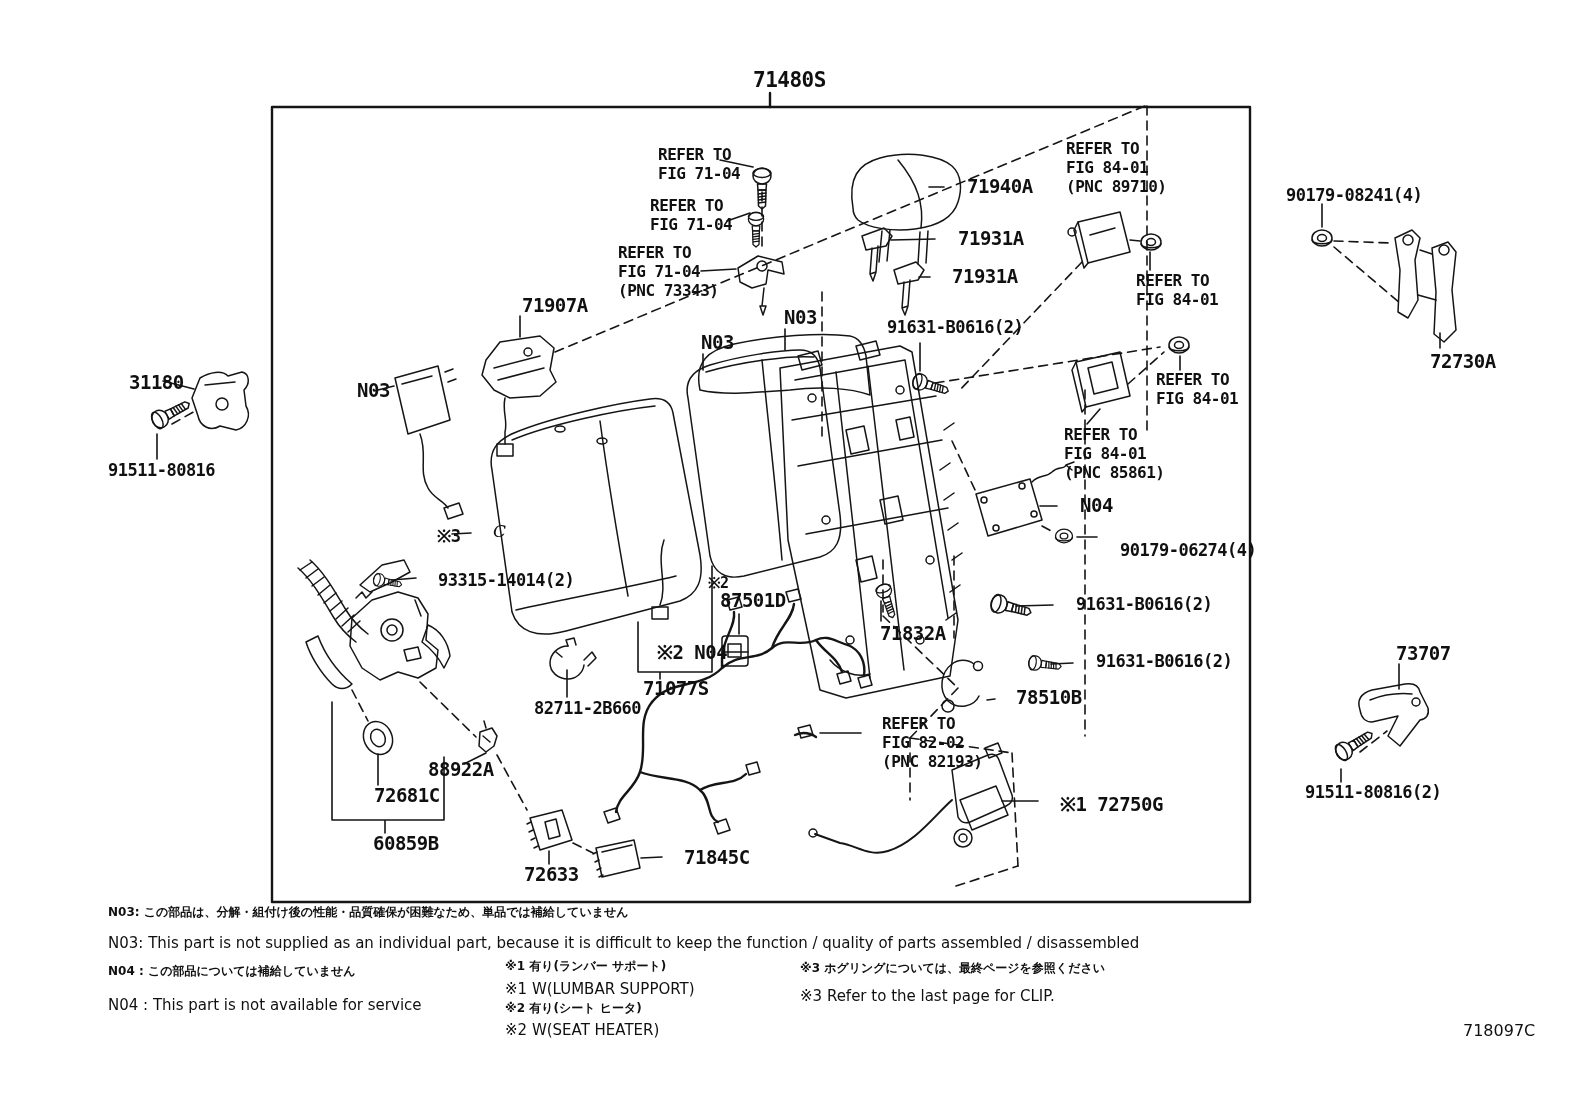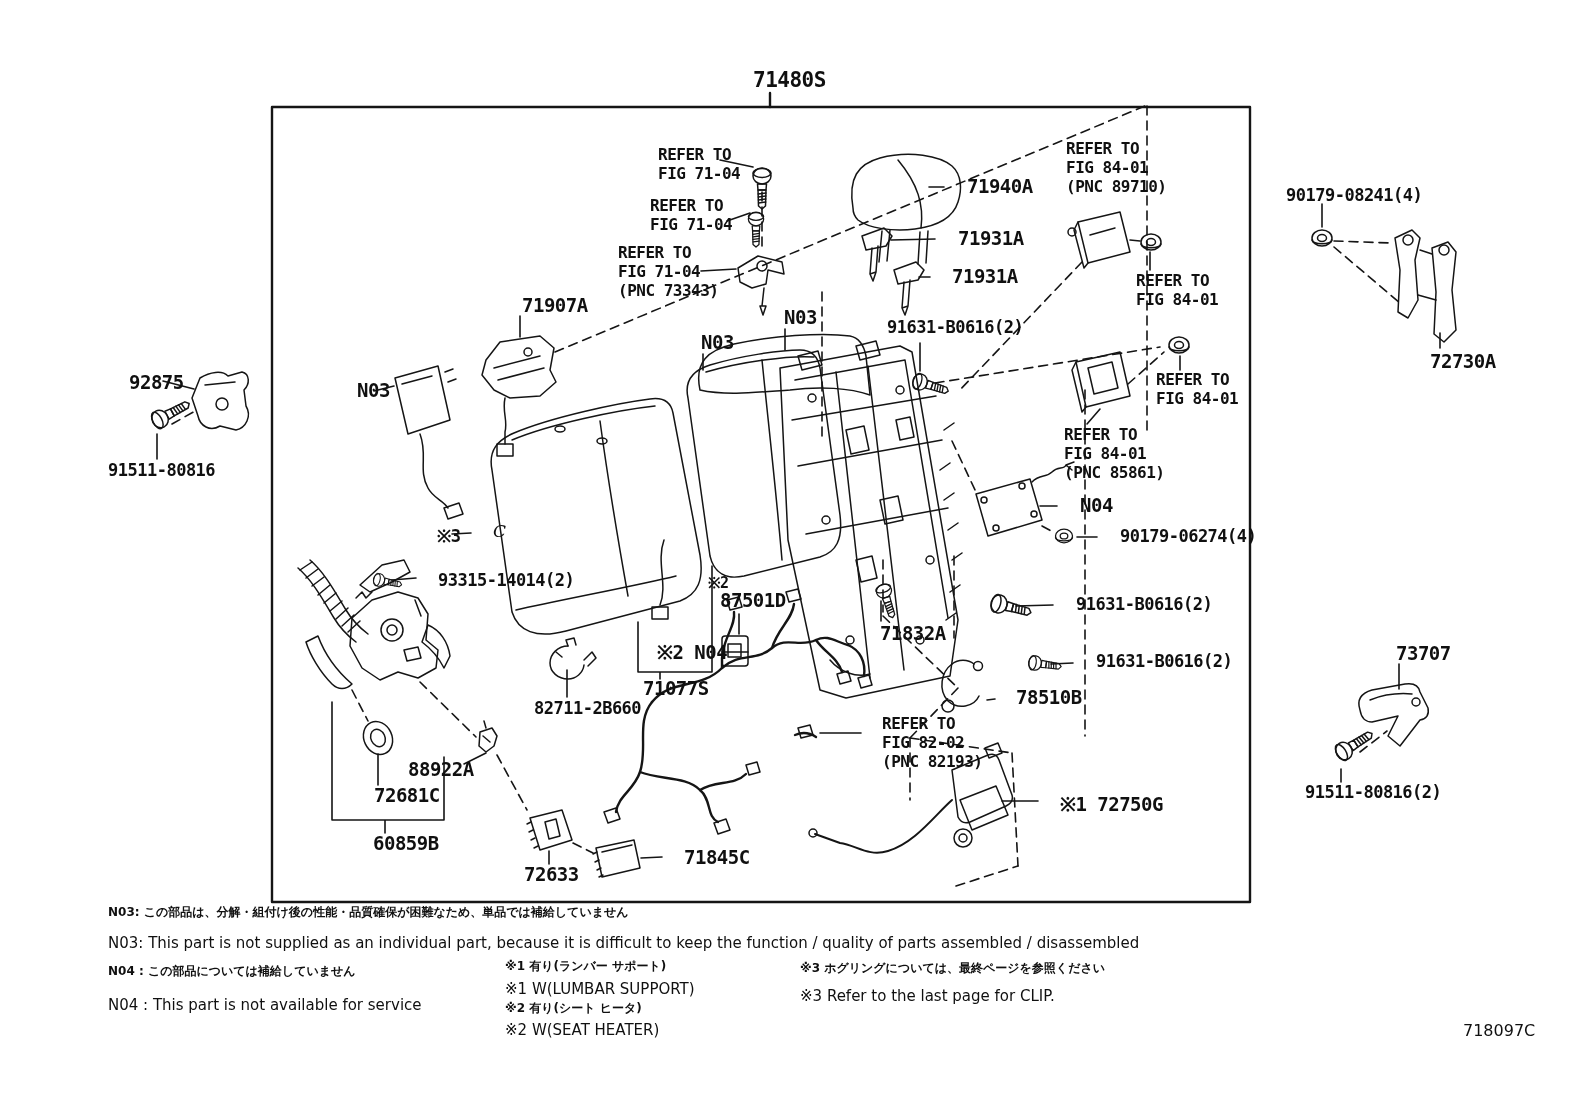--- a/index.html
+++ b/index.html
@@ -337,47 +337,47 @@
       <div class="lbl part" style="left: 947px; top: 175px;">71940A</div>
       <div class="lbl part" style="left: 938px; top: 227px;">71931A</div>
       <div class="lbl part" style="left: 932px; top: 265px;">71931A</div>
       <div class="lbl ref" style="left: 1046px; top: 140px;">REFER TO
 FIG 84-01
 (PNC 89710)</div>
       <div class="lbl part17" style="left: 1266px; top: 185px;">90179-08241(4)</div>
       <div class="lbl ref" style="left: 1116px; top: 272px;">REFER TO
 FIG 84-01</div>
       <div class="lbl part" style="left: 1410px; top: 350px;">72730A</div>
-      <div class="lbl part" style="left: 109px; top: 371px;">92875</div>
+      <div class="lbl part" style="left: 109px; top: 371px;">31180</div>
       <div class="lbl part17" style="left: 88px; top: 460px;">91511-80816</div>
       <div class="lbl part" style="left: 502px; top: 294px;">71907A</div>
       <div class="lbl part" style="left: 337px; top: 379px;">N03</div>
       <div class="lbl part" style="left: 681px; top: 331px;">N03</div>
       <div class="lbl part" style="left: 764px; top: 306px;">N03</div>
       <div class="lbl part17" style="left: 867px; top: 317px;">91631-B0616(2)</div>
       <div class="lbl ref" style="left: 1136px; top: 371px;">REFER TO
 FIG 84-01</div>
       <div class="lbl ref" style="left: 1044px; top: 426px;">REFER TO
 FIG 84-01
 (PNC 85861)</div>
       <div class="lbl part" style="left: 1060px; top: 494px;">N04</div>
-      <div class="lbl part17" style="left: 1100px; top: 526px;">90179-06274(4)</div>
+      <div class="lbl part17" style="left: 1100px; top: 540px;">90179-06274(4)</div>
       <div class="lbl part17" style="left: 417px; top: 524px;">※3</div>
       <div class="lbl serifc" style="left: 473px; top: 521px;">C</div>
       <div class="lbl part17" style="left: 418px; top: 570px;">93315-14014(2)</div>
       <div class="lbl sym15" style="left: 688px; top: 572px;">※2</div>
       <div class="lbl part" style="left: 700px; top: 589px;">87501D</div>
       <div class="lbl part" style="left: 860px; top: 622px;">71832A</div>
       <div class="lbl part17" style="left: 1056px; top: 594px;">91631-B0616(2)</div>
       <div class="lbl part" style="left: 637px; top: 639px;">※2 N04</div>
       <div class="lbl part" style="left: 623px; top: 677px;">71077S</div>
       <div class="lbl part17" style="left: 514px; top: 698px;">82711-2B660</div>
       <div class="lbl part17" style="left: 1076px; top: 651px;">91631-B0616(2)</div>
       <div class="lbl part" style="left: 996px; top: 686px;">78510B</div>
-      <div class="lbl part" style="left: 388px; top: 758px; text-align: center;">88922A</div>
+      <div class="lbl part" style="left: 408px; top: 758px; text-align: center;">88922A</div>
       <div class="lbl part" style="left: 354px; top: 784px;">72681C</div>
       <div class="lbl part" style="left: 353px; top: 832px;">60859B</div>
       <div class="lbl part" style="left: 504px; top: 863px;">72633</div>
       <div class="lbl part" style="left: 664px; top: 846px;">71845C</div>
       <div class="lbl ref" style="left: 862px; top: 715px;">REFER TO
 FIG 82-02
 (PNC 82193)</div>
       <div class="lbl part" style="left: 1040px; top: 791px;">※1 72750G</div>
       <div class="lbl part" style="left: 1376px; top: 642px; text-align: right;">73707</div>
       <div class="lbl part17" style="left: 1285px; top: 782px;">91511-80816(2)</div>

